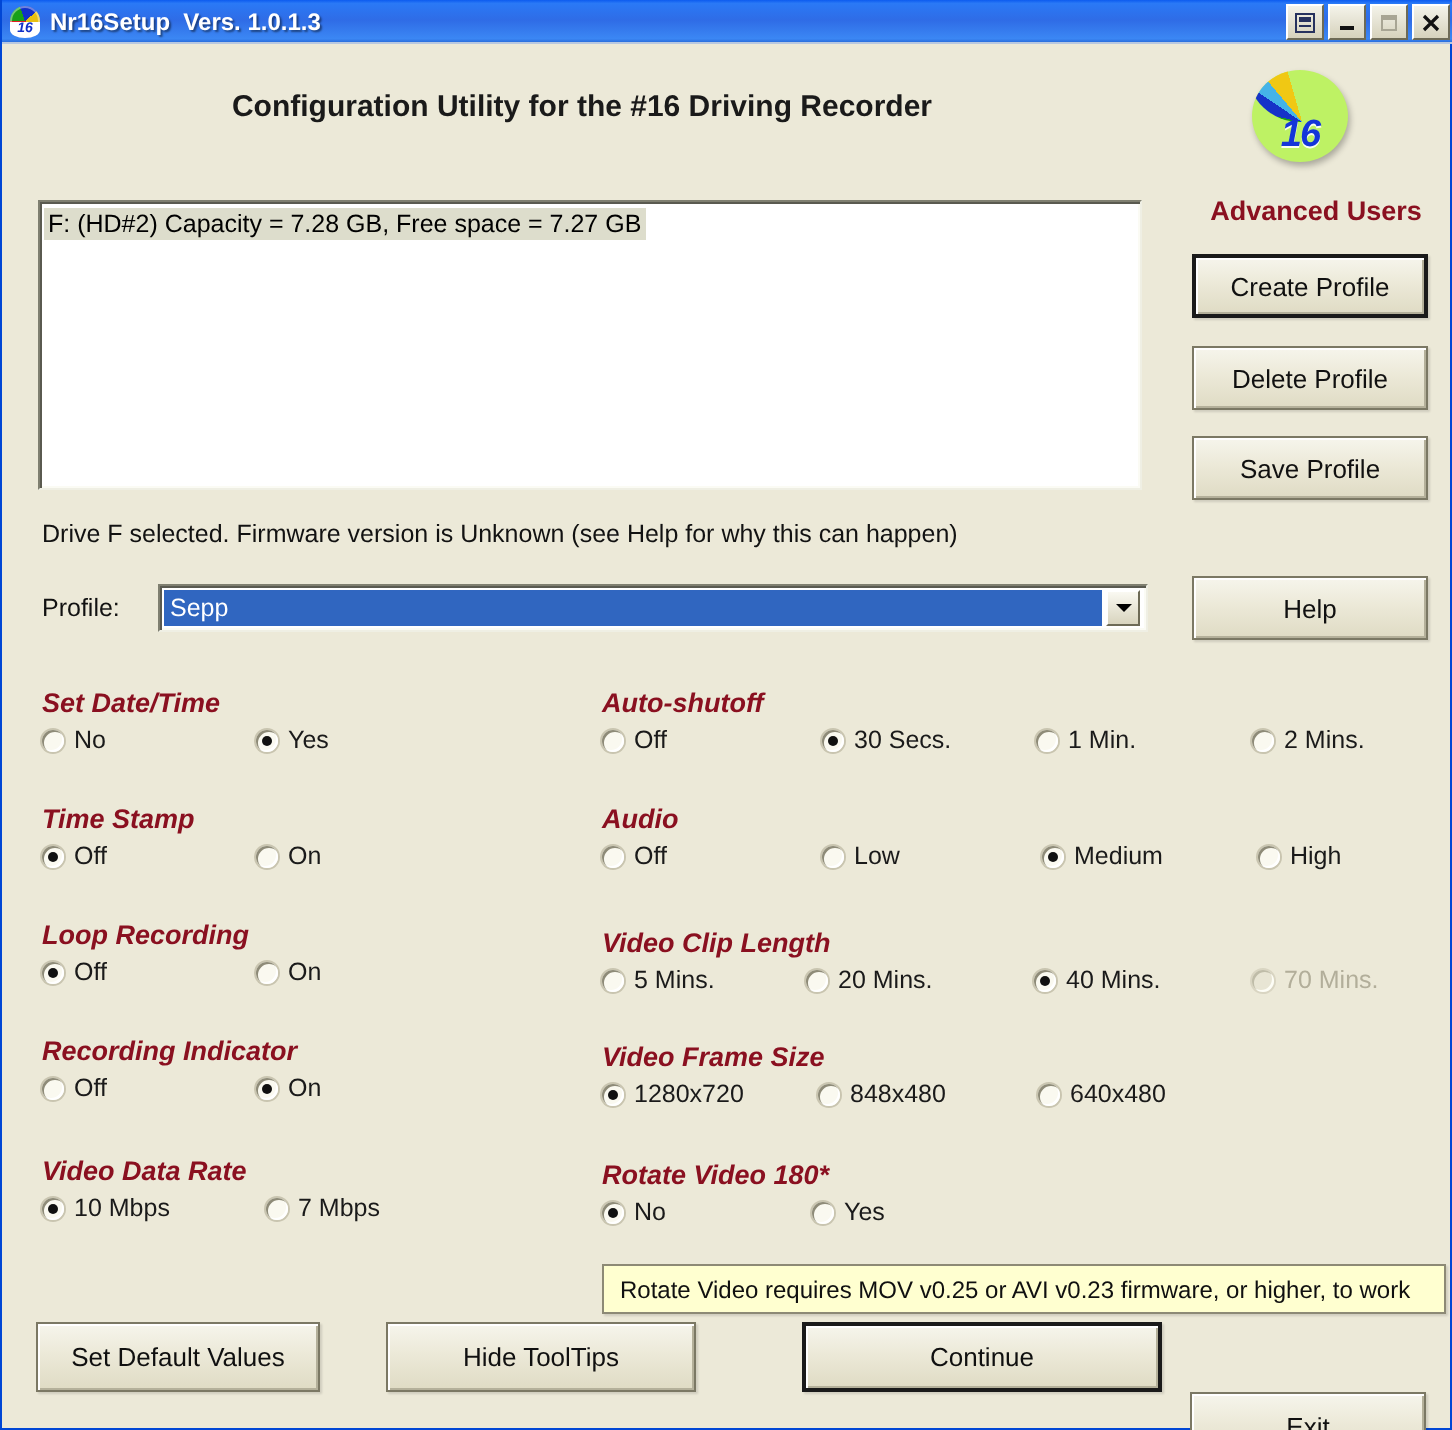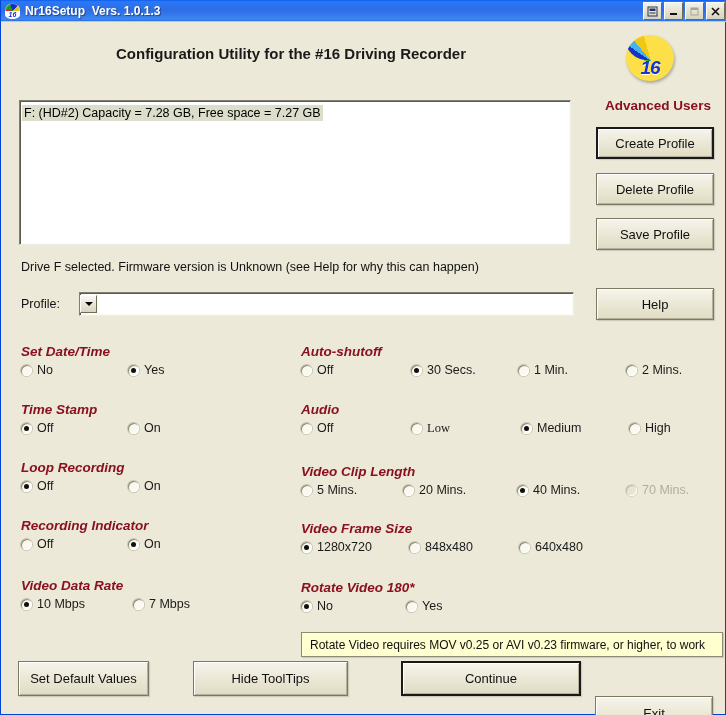--- a/index.html
+++ b/index.html
@@ -60,21 +60,21 @@
     font-size:15px; font-weight:bold; color:#1a1a1a;
   }
 
   
   #logo {
     position:absolute; left:622px; top:31px; width:54px; height:52px;
   }
   #logo .badge {
     position:absolute; left:3px; top:4px; width:48px; height:46px;
     border-radius:50%;
-    background:#fde047;
+    background:#bef264;
     box-shadow: 1px 2px 3px rgba(0,0,0,.28);
     overflow:hidden;
   }
   #logo .fan {
     position:absolute; left:-2px; top:-4px; width:52px; height:30px;
     background:
       conic-gradient(from 232deg at 52% 100%,
         #e01b1b 0deg 26deg,
         #1a9b1a 26deg 50deg,
         #1632c8 50deg 72deg,
@@ -151,21 +151,21 @@
     cursor:default;
     position:absolute;
   }
   .btn.default { border:2px solid #1a1a1a; }
 
   #btn-create { left:595px; top:127px; width:118px; height:32px; }
   #btn-delete { left:595px; top:173px; width:118px; height:32px; }
   #btn-save   { left:595px; top:218px; width:118px; height:32px; }
   #btn-help   { left:595px; top:288px; width:118px; height:32px; }
 
-  #btn-defaults { left:17px;  top:661px; width:131px; height:35px; }
+  #btn-defaults { left:17px;  top:661px; width:142px; height:35px; }
   #btn-tooltips { left:192px; top:661px; width:155px; height:35px; }
   #btn-continue { left:400px; top:661px; width:180px; height:35px; }
   #btn-exit     { left:594px; top:696px; width:118px; height:35px; }
 
   
   .grp { position:absolute; }
   .grp .g-title {
     font-size:13.5px; font-weight:bold; font-style:italic; color:#8a1020;
     white-space:nowrap;
   }
@@ -243,20 +243,21 @@
   <div id="adv-label">Advanced Users</div>
 
   <div id="drive-list">
     <span class="row">F: (HD#2) Capacity = 7.28 GB, Free space = 7.27 GB</span>
   </div>
 
   <div id="status-text">Drive F selected.  Firmware version is Unknown (see Help for why this can happen)</div>
 
   <div id="profile-label">Profile:</div>
   <div id="profile-combo">
+    <div class="val">Sepp</div>
     <div class="arrow">
         <i></i>
       </div>
   </div>
 
   <div class="btn default" id="btn-create">Create Profile</div>
   <div class="btn" id="btn-delete">Delete Profile</div>
   <div class="btn" id="btn-help">Help</div>
   <div class="btn" id="btn-save">Save Profile</div>
 
@@ -347,21 +348,21 @@
           </label>
         </div>
       </div>
       <div class="grp" style="left: 300px; top: 402px;">
         <div class="g-title">Audio</div>
         <div class="opts">
           <label class="opt" style="left: 0px;">
             <span class="rd"></span>
             <span>Off</span>
           </label>
-          <label class="opt" style="left: 110px; font-family: Liberation Serif, serif;">
+          <label class="opt" style="left: 110px;">
             <span class="rd"></span>
             <span>Low</span>
           </label>
           <label class="opt" style="left: 220px;">
             <span class="rd on"></span>
             <span>Medium</span>
           </label>
           <label class="opt" style="left: 328px;">
             <span class="rd"></span>
             <span>High</span>

